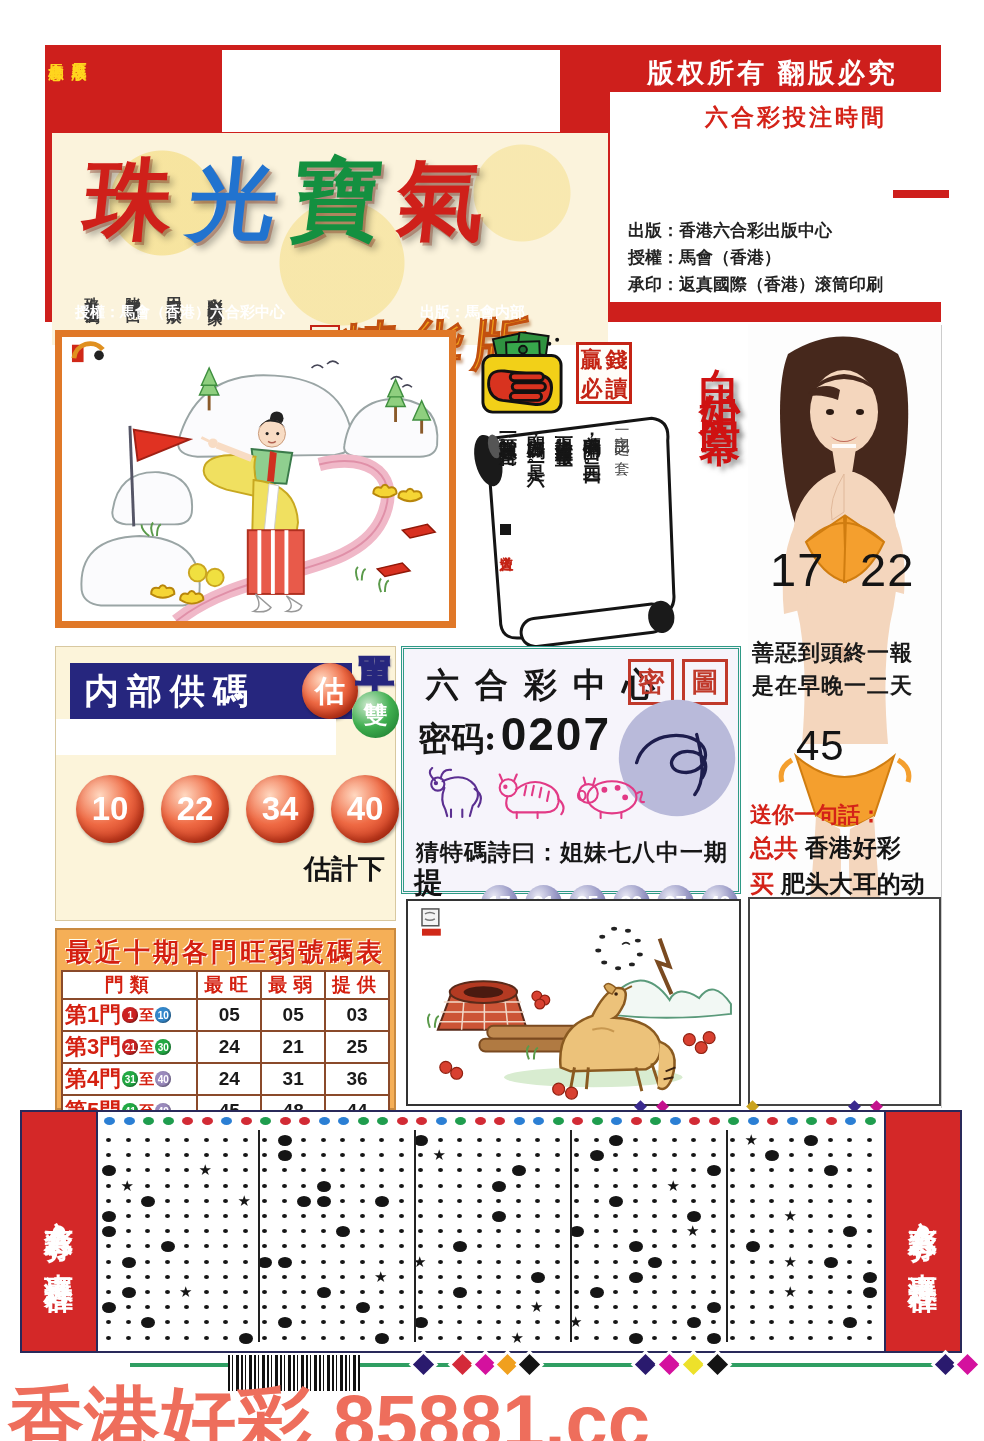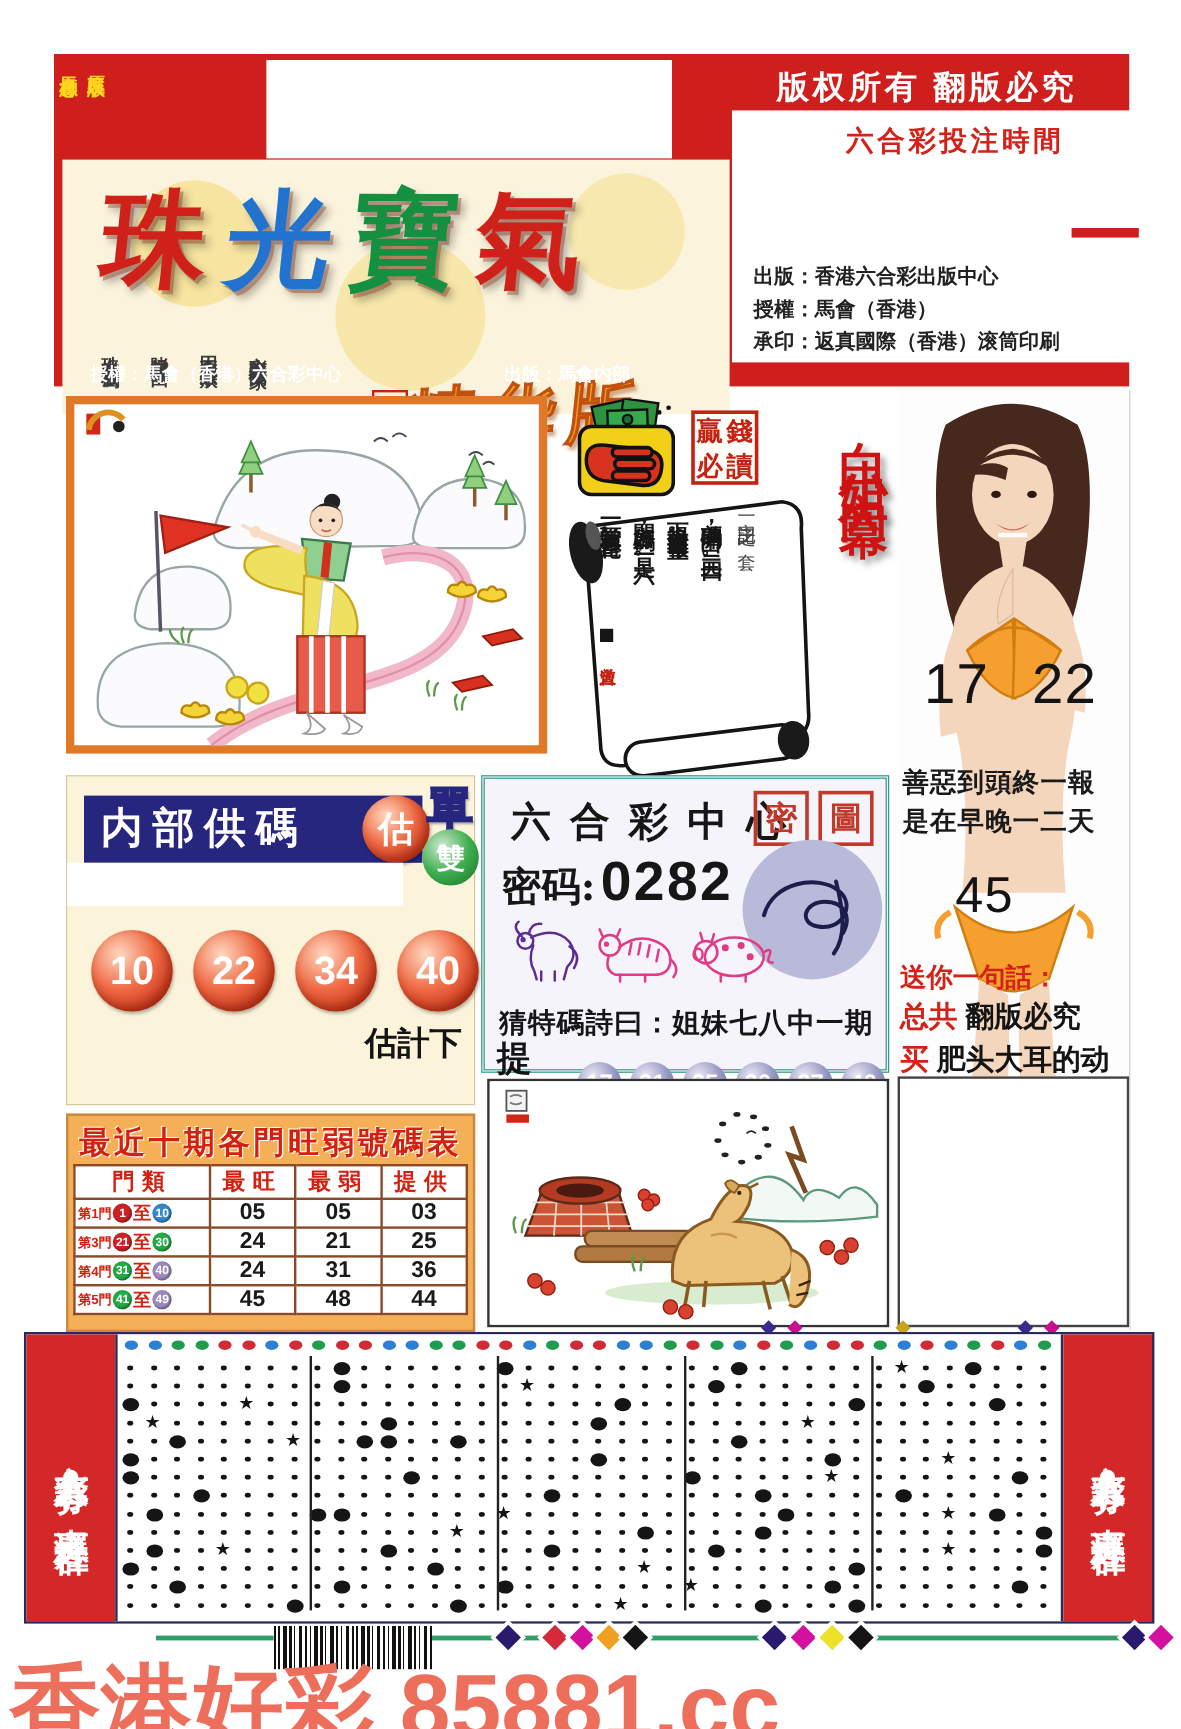--- a/index.html
+++ b/index.html
@@ -108,21 +108,21 @@
   
   .wtable-wrap{left:55px;top:928px;width:341px;height:182px;background:#f5af57;
      border:2px solid #c98a40;box-sizing:border-box;padding:4px;}
   .wtable-title{text-align:center;font-size:26px;font-weight:900;color:#d42010;letter-spacing:3px;
      text-shadow:1px 1px 0 #fff,-1px -1px 0 #ffe;line-height:36px;}
   table.wt{border-collapse:collapse;width:100%;background:#fff;}
   table.wt th,table.wt td{border:2px solid #8a4a2a;text-align:center;font-size:19px;padding:0;height:21px;}
   table.wt th{color:#d42010;font-weight:900;letter-spacing:6px;}
   table.wt td{color:#1a1a1a;font-weight:bold;}
   .door-cell{display:flex;align-items:center;justify-content:flex-start;gap:1px;padding-left:2px;}
-  .door-lbl{color:#d42010;font-weight:900;font-size:11px;}
+  .door-lbl{color:#d42010;font-weight:900;font-size:22px;}
   .zhi{color:#d42010;font-weight:900;font-size:15px;}
   .mini{width:16px;height:16px;border-radius:50%;color:#fff;font-size:10px;font-weight:bold;
      display:inline-flex;align-items:center;justify-content:center;box-shadow:inset -1px -1px 2px rgba(0,0,0,.4);}
 
   
   .bottom-sec{left:20px;top:1110px;width:942px;height:243px;border:2px solid #29295a;
      box-sizing:border-box;display:flex;background:#fff;}
   .side-banner{width:74px;background:#d42828;color:#fff;display:flex;align-items:center;justify-content:center;}
   .side-banner .vtext{font-size:29px;font-weight:900;letter-spacing:4px;}
   .punch-card{position:relative;flex:1;background:#fff;border-left:2px solid #29295a;border-right:2px solid #29295a;}
@@ -353,21 +353,21 @@
     <div class="lady-poem">
       <div>善惡到頭終一報</div>
       <div>是在早晚一二天</div>
     </div>
     <div class="num-overlay" style="left:48px;top:398px;font-size:42px;">45</div>
   </div>
 
   <div class="abs msg-block">
     <div class="msg-title">送你一句話：</div>
     <div>
-      <span class="msg-red">总共</span><span class="msg-black"> 翻版必究</span>
+      <span class="msg-red">总共</span><span class="msg-black"> 香港好彩</span>
     </div>
     <div>
       <span class="msg-red">买</span><span class="msg-black"> 肥头大耳的动物</span>
     </div>
   </div>
 
   <div class="abs neibu">
     <div class="neibu-banner">内部供碼</div>
     <div class="ball rb gu-ball">估</div>
     <div class="dan-char">單</div>
@@ -383,21 +383,21 @@
   </div>
 
   <div class="abs caizhong">
     <div class="cz-title">六合彩中心</div>
     <div class="cz-seal">
       <div>密</div>
       <div>圖</div>
     </div>
     <div class="cz-pwd">
       <span class="lbl">密码:</span>
-      <span class="val">0282</span>
+      <span class="val">0207</span>
     </div>
     <div class="cz-circle">
       <svg width="122" height="122" viewBox="0 0 130 130">
         <circle cx="65" cy="65" r="62" fill="#b9bada"></circle>
         <path d="M22,70 C30,40 70,34 88,48 C104,60 92,84 70,80 C52,77 58,58 76,58 C94,58 100,72 92,86 M86,40 C92,64 96,88 84,104" stroke="#1d1d4d" stroke-width="3.5" fill="none" stroke-linecap="round"></path>
       </svg>
     </div>
     <div class="cz-animals">
       <svg width="66" height="52" viewBox="0 0 70 55">
         <g stroke="#5b2f91" stroke-width="2.2" fill="none" stroke-linecap="round">

